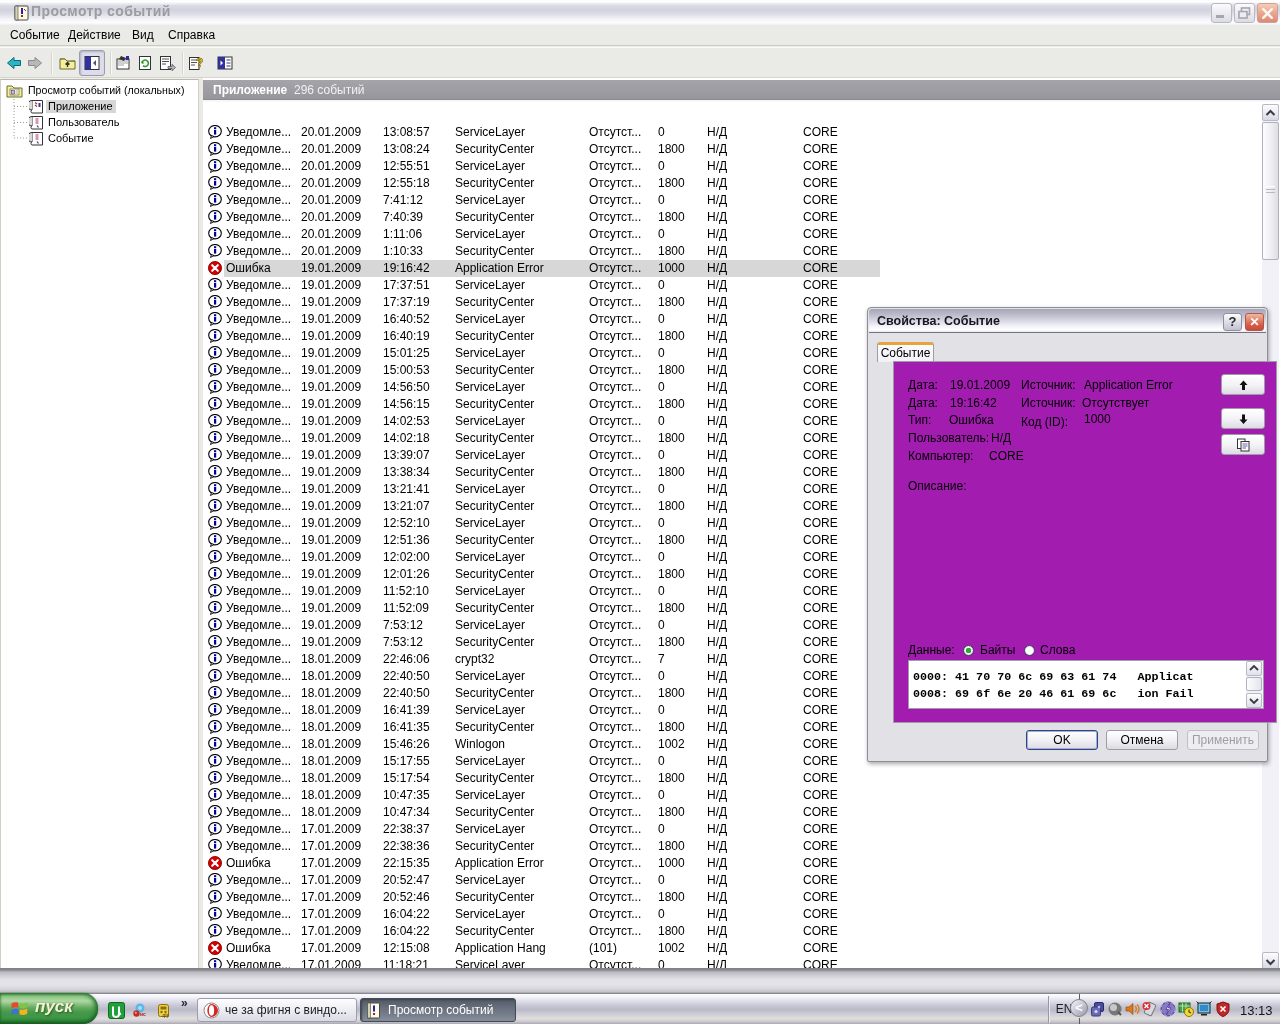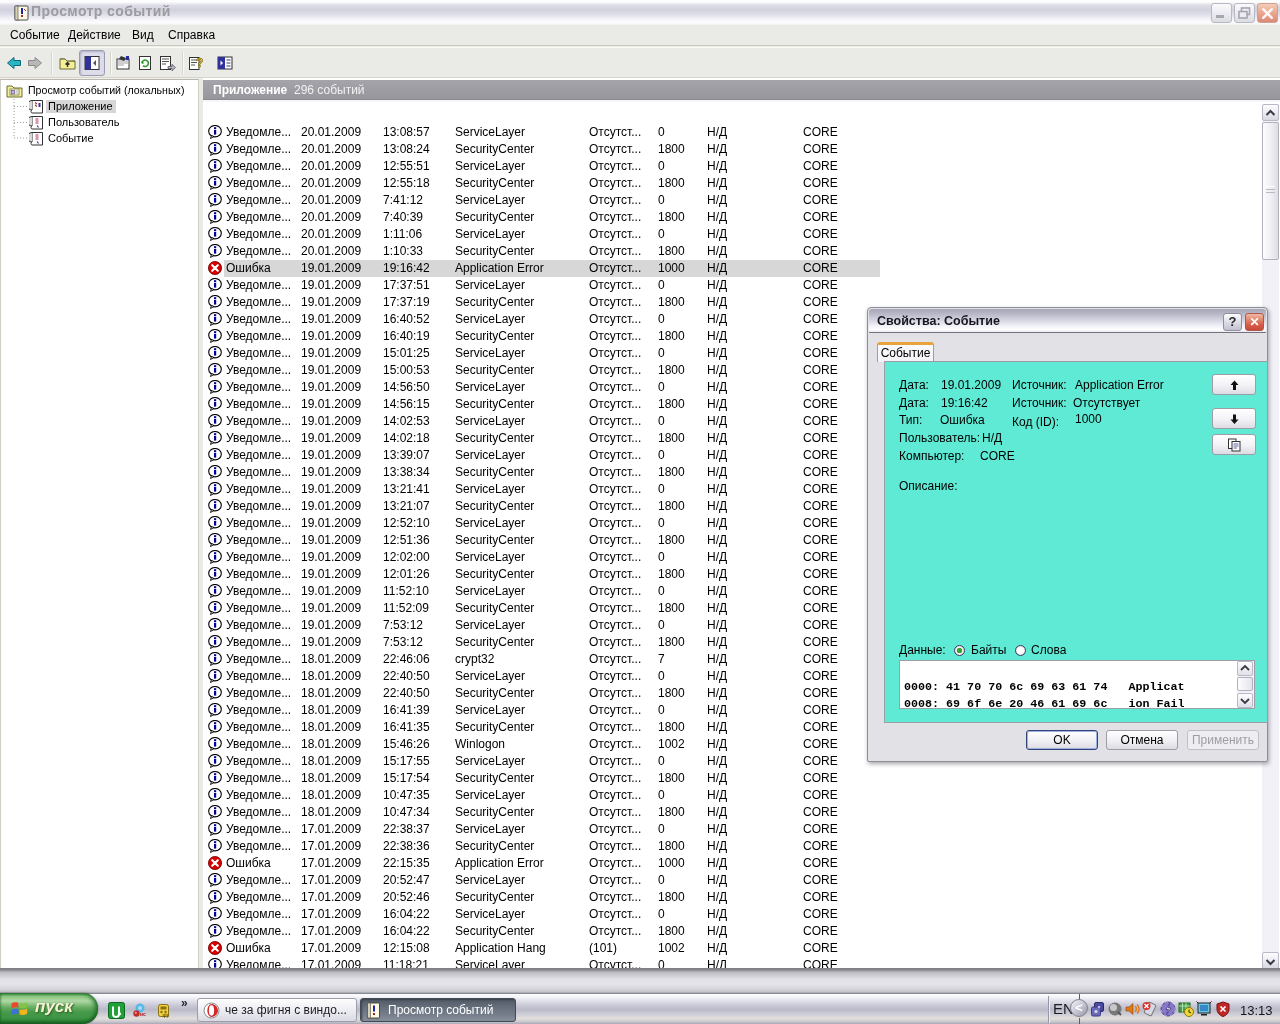--- a/index.html
+++ b/index.html
@@ -51,44 +51,44 @@
 #startbtn svg{position:absolute;left:10px;top:7px}
 .qlicon{position:absolute;top:8px}
 #qchev{position:absolute;left:181px;top:2px;color:#26262c;font-size:12px;font-weight:bold}
 .taskbtn{position:absolute;top:4px;height:24px;border-radius:3px;font-size:12px;color:#1c1c1f}
 #tb1{left:197px;width:160px;border:1px solid #9d9dac;background:linear-gradient(#fefefe,#ebebf2 55%,#dadae3)}
 #tb2{left:360px;width:156px;border:1px solid #434b57;background:linear-gradient(#515965,#67707c 40%,#747d89 70%,#87909c);box-shadow:inset 1px 1px 2px #3c444e;color:#fff}
 .taskbtn .ti{position:absolute;left:5px;top:3px}
 .taskbtn .tt{position:absolute;left:27px;top:4px;white-space:nowrap}
 #tray{position:absolute;right:0;top:0;width:232px;height:31px}
 #trayline{position:absolute;left:0;top:2px;width:1px;height:27px;background:#9896aa;box-shadow:1px 0 #eeedf3}
-#enbox{position:absolute;left:5px;top:8px;width:22px;height:15px;font-size:15px;color:#1c1c22;text-align:left;line-height:14px}
+#enbox{position:absolute;left:5px;top:8px;width:22px;height:15px;font-size:12px;color:#1c1c22;text-align:center;line-height:14px}
 #collapse{position:absolute;left:22px;top:5px;width:18px;height:18px;border-radius:50%;
  background:linear-gradient(135deg,#f6f6fa,#c2c2d0 55%,#9898a8);border:1px solid #82828f;color:#fff;font-size:13px;font-weight:bold;text-align:center;line-height:15px}
 .tico16{position:absolute;top:7px}
 #clock{position:absolute;left:192px;top:9px;font-size:13px;color:#16161c}
 #dialog{position:absolute;left:867px;top:307px;width:401px;height:455px;background:#e2e1e5;
  border:1px solid #8e8e96;border-radius:4px 4px 2px 2px;box-shadow:1px 2px 4px rgba(60,60,70,.45);font-size:12px;color:#000}
 #dtitle{position:absolute;left:1px;top:1px;width:397px;height:24px;border-radius:3px 3px 0 0;
  background:linear-gradient(#a6a6b8,#b6b6c6 20%,#d4d4e2 48%,#f0f0f8 72%,#ffffff 90%,#e8e8f0);border-bottom:1px solid #74727e}
 #dtitle b{position:absolute;left:8px;top:5px;font-size:12.5px;color:#16161c}
 .dbtn{position:absolute;top:4px;width:19px;height:18px;border-radius:3px;border:1px solid #8f8f9e;font-weight:bold;text-align:center}
 #dhelp{left:354px;background:linear-gradient(#fdfdfe,#d8d8e2 60%,#c2c2d0);color:#26262e;font-size:13px;line-height:16px}
 #dclose{left:376px;background:linear-gradient(#f0b9a2,#e07a62 45%,#d55b48 70%,#c64a38);border-color:#b0574a;color:#fff;font-size:12px;line-height:16px}
 #dtab{position:absolute;left:9px;top:34px;width:57px;height:20px;background:linear-gradient(#fcfbfe,#f2f1f6);
  border:1px solid #9d9da6;border-bottom:none;border-radius:3px 3px 0 0;border-top:3px solid #e8a33d;text-align:center;line-height:17px}
-#dpage{position:absolute;left:16px;top:53px;width:384px;height:362px;background:#5eead4;border:1px solid #9d9da6}
+#dpage{position:absolute;left:25px;top:53px;width:384px;height:362px;background:#a21caf;border:1px solid #9d9da6}
 
 #dpage .lbl{position:absolute;color:#000}
 #dpage .val{position:absolute;color:#000}
 .abtn{position:absolute;left:327px;width:44px;height:21px;border:1px solid #9d9da6;border-radius:3px;
  background:linear-gradient(#ffffff,#f2f1f6 55%,#dddce4);text-align:center;color:#000}
 #ddesc{position:absolute;left:14px;top:133px;width:356px;height:135px;background:#dedde2;border:1px solid #9f9ea6;padding:2px 4px;line-height:15px;white-space:nowrap;overflow:hidden}
 #dhex{position:absolute;left:14px;top:298px;width:356px;height:49px;background:#fff;border:1px solid #9f9ea6;
- font-family:"Liberation Mono",monospace;font-size:11.7px;font-weight:bold;line-height:17px;padding:18px 4px}
+ font-family:"Liberation Mono",monospace;font-size:11.7px;font-weight:bold;line-height:17px;padding:8px 4px}
 #dhexsb{position:absolute;left:352px;top:299px;width:17px;height:47px;background:#f2f1f7}
 .radio{position:absolute;width:11px;height:11px;border-radius:50%;background:#fff;border:1px solid #3a3a5e;box-shadow:inset 0 0 1px #8888a0}
 .radio.on:after{content:"";position:absolute;left:2px;top:2px;width:5px;height:5px;border-radius:50%;background:#35a435;box-shadow:0 0 1px #1a7a1a}
 .dlgbtn{position:absolute;top:422px;width:72px;height:20px;border:1px solid #9d9da6;border-radius:3px;
  background:linear-gradient(#ffffff,#f0eff4 55%,#dcdbe3);text-align:center;line-height:18px;color:#000}
 #bok{left:158px;border:1px solid #33447c;box-shadow:0 0 0 1px #9cb1de inset}
 #bcancel{left:238px}
 #bapply{left:319px;color:#9e9da4;background:#eeedf1;border-color:#c1c0c8}
 </style></head>
 <body>

